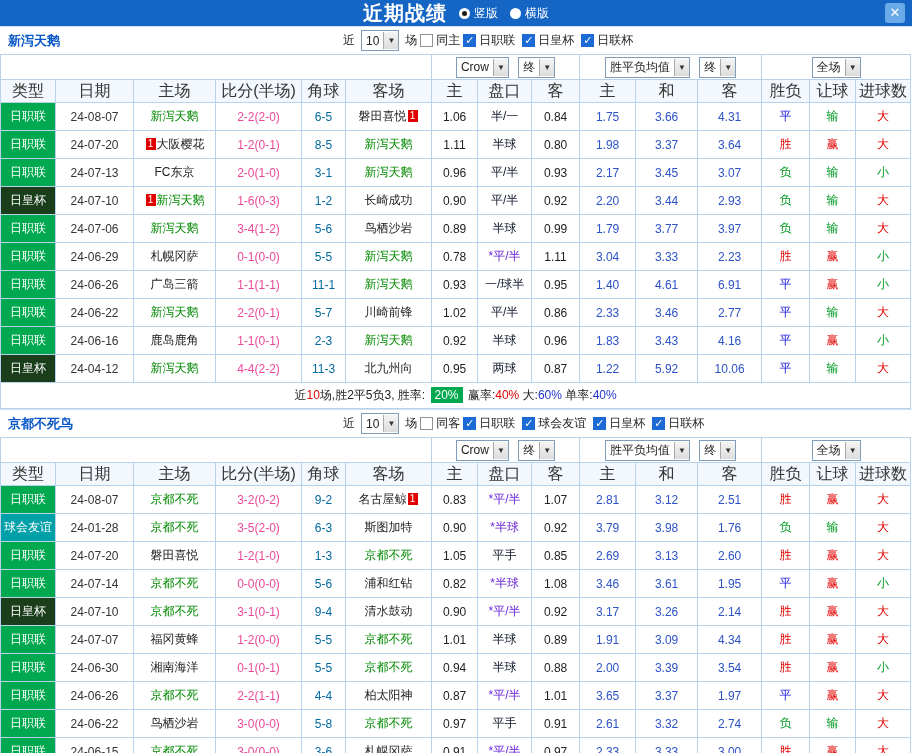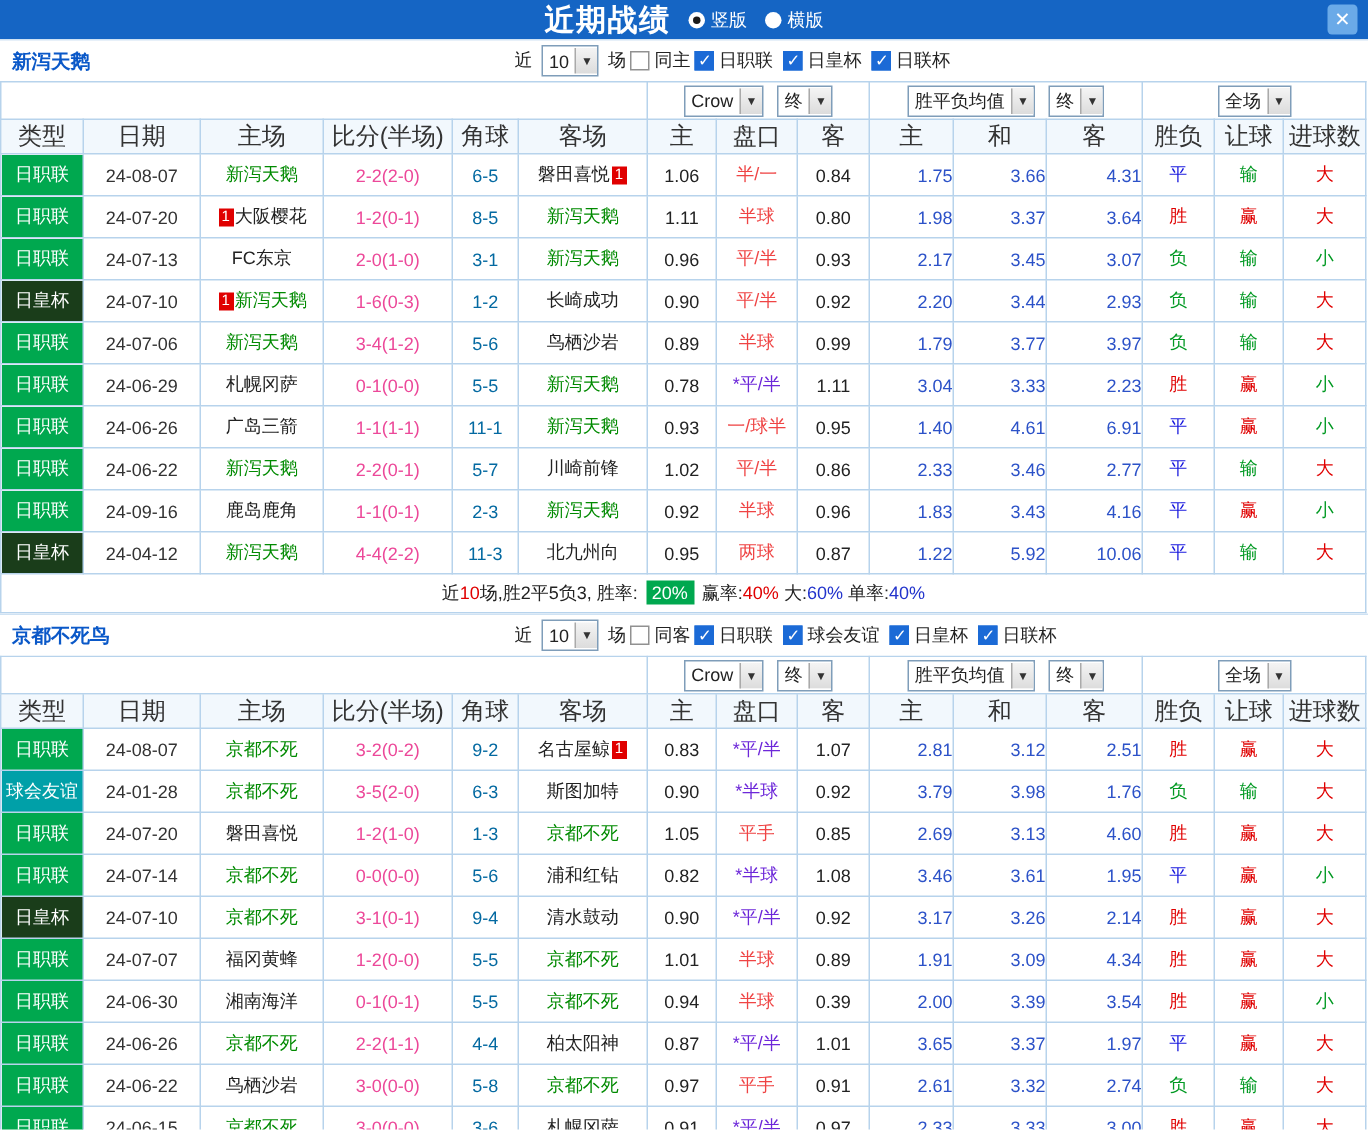--- a/index.html
+++ b/index.html
@@ -28,22 +28,22 @@
   table.grid{border-collapse:collapse;table-layout:fixed;width:760px;}
   .grid td,.grid th{border:1px solid #b7d3ec;text-align:center;white-space:nowrap;overflow:hidden;padding:0;}
   .filter-row td{height:24px;background:#fff;}
   .head-row th{height:22px;background:#f2f8fd;font-weight:normal;color:#333;font-size:16px;}
   .data-row td{height:27px;font-size:12px;}
   td.type{color:#fff;}
   td.date{color:#333;}
   td.score{color:#ec4899;}
   td.corner{color:#0369a1;}
   td.ah{color:#222;}
-  td.odds{color:#2c52c8;text-align:right;}
-  .line-blue{color:#ef4444;}
+  td.odds{color:#2c52c8;}
+  .line-blue{color:#0f172a;}
   .line-red{color:#6d28d9;}
   td.red{color:#e00000;}
   td.green{color:#009922;}
   td.blue{color:#1515dd;}
   .tname.focus{color:#018a01;}
   .badge{display:inline-block;width:10px;height:12px;line-height:12px;background:#e00000;color:#fff;font-size:10px;vertical-align:1px;margin:0 1px;text-align:center;}
   .summary{height:25px;font-size:12px;color:#222;background:#fff;}
   .badge-green{background:#00a84f;color:#fff;padding:1px 4px;margin:0 2px;}
   .sum-red{color:#e00000;}
   .sum-blue{color:#2233cc;}
@@ -281,21 +281,21 @@
   <td class="ah">0.86</td>
   <td class="odds">2.33</td>
   <td class="odds">3.46</td>
   <td class="odds">2.77</td>
   <td class="res blue">平</td>
   <td class="res green">输</td>
   <td class="res red">大</td>
 </tr>
           <tr class="data-row">
   <td class="type" style="background: rgb(0, 168, 79);">日职联</td>
-  <td class="date">24-09-16</td>
+  <td class="date">24-06-16</td>
   <td class="team"><span class="tname">鹿岛鹿角</span></td>
   <td class="score">1-1(0-1)</td>
   <td class="corner">2-3</td>
   <td class="team"><span class="tname focus">新泻天鹅</span></td>
   <td class="ah">0.92</td>
   <td class="line line-blue">半球</td>
   <td class="ah">0.96</td>
   <td class="odds">1.83</td>
   <td class="odds">3.43</td>
   <td class="odds">4.16</td>
@@ -458,21 +458,21 @@
   <td class="date">24-07-20</td>
   <td class="team"><span class="tname">磐田喜悦</span></td>
   <td class="score">1-2(1-0)</td>
   <td class="corner">1-3</td>
   <td class="team"><span class="tname focus">京都不死</span></td>
   <td class="ah">1.05</td>
   <td class="line line-blue">平手</td>
   <td class="ah">0.85</td>
   <td class="odds">2.69</td>
   <td class="odds">3.13</td>
-  <td class="odds">4.60</td>
+  <td class="odds">2.60</td>
   <td class="res red">胜</td>
   <td class="res red">赢</td>
   <td class="res red">大</td>
 </tr>
           <tr class="data-row">
   <td class="type" style="background: rgb(0, 168, 79);">日职联</td>
   <td class="date">24-07-14</td>
   <td class="team"><span class="tname focus">京都不死</span></td>
   <td class="score">0-0(0-0)</td>
   <td class="corner">5-6</td>
@@ -523,21 +523,21 @@
 </tr>
           <tr class="data-row">
   <td class="type" style="background: rgb(0, 168, 79);">日职联</td>
   <td class="date">24-06-30</td>
   <td class="team"><span class="tname">湘南海洋</span></td>
   <td class="score">0-1(0-1)</td>
   <td class="corner">5-5</td>
   <td class="team"><span class="tname focus">京都不死</span></td>
   <td class="ah">0.94</td>
   <td class="line line-blue">半球</td>
-  <td class="ah">0.39</td>
+  <td class="ah">0.88</td>
   <td class="odds">2.00</td>
   <td class="odds">3.39</td>
   <td class="odds">3.54</td>
   <td class="res red">胜</td>
   <td class="res red">赢</td>
   <td class="res green">小</td>
 </tr>
           <tr class="data-row">
   <td class="type" style="background: rgb(0, 168, 79);">日职联</td>
   <td class="date">24-06-26</td>

